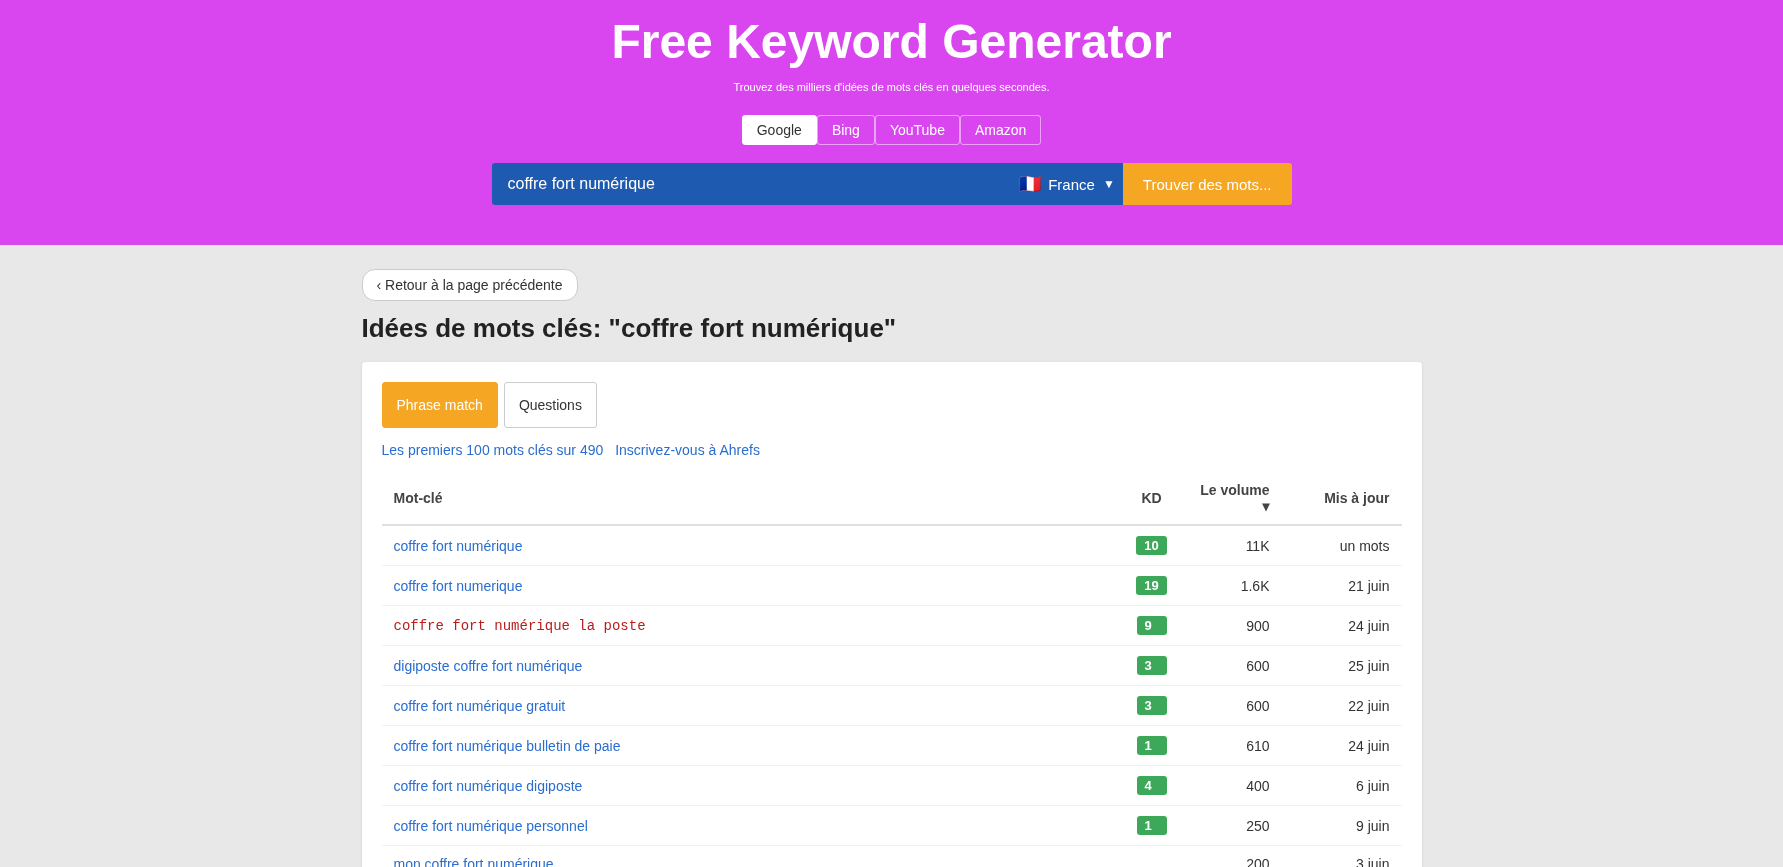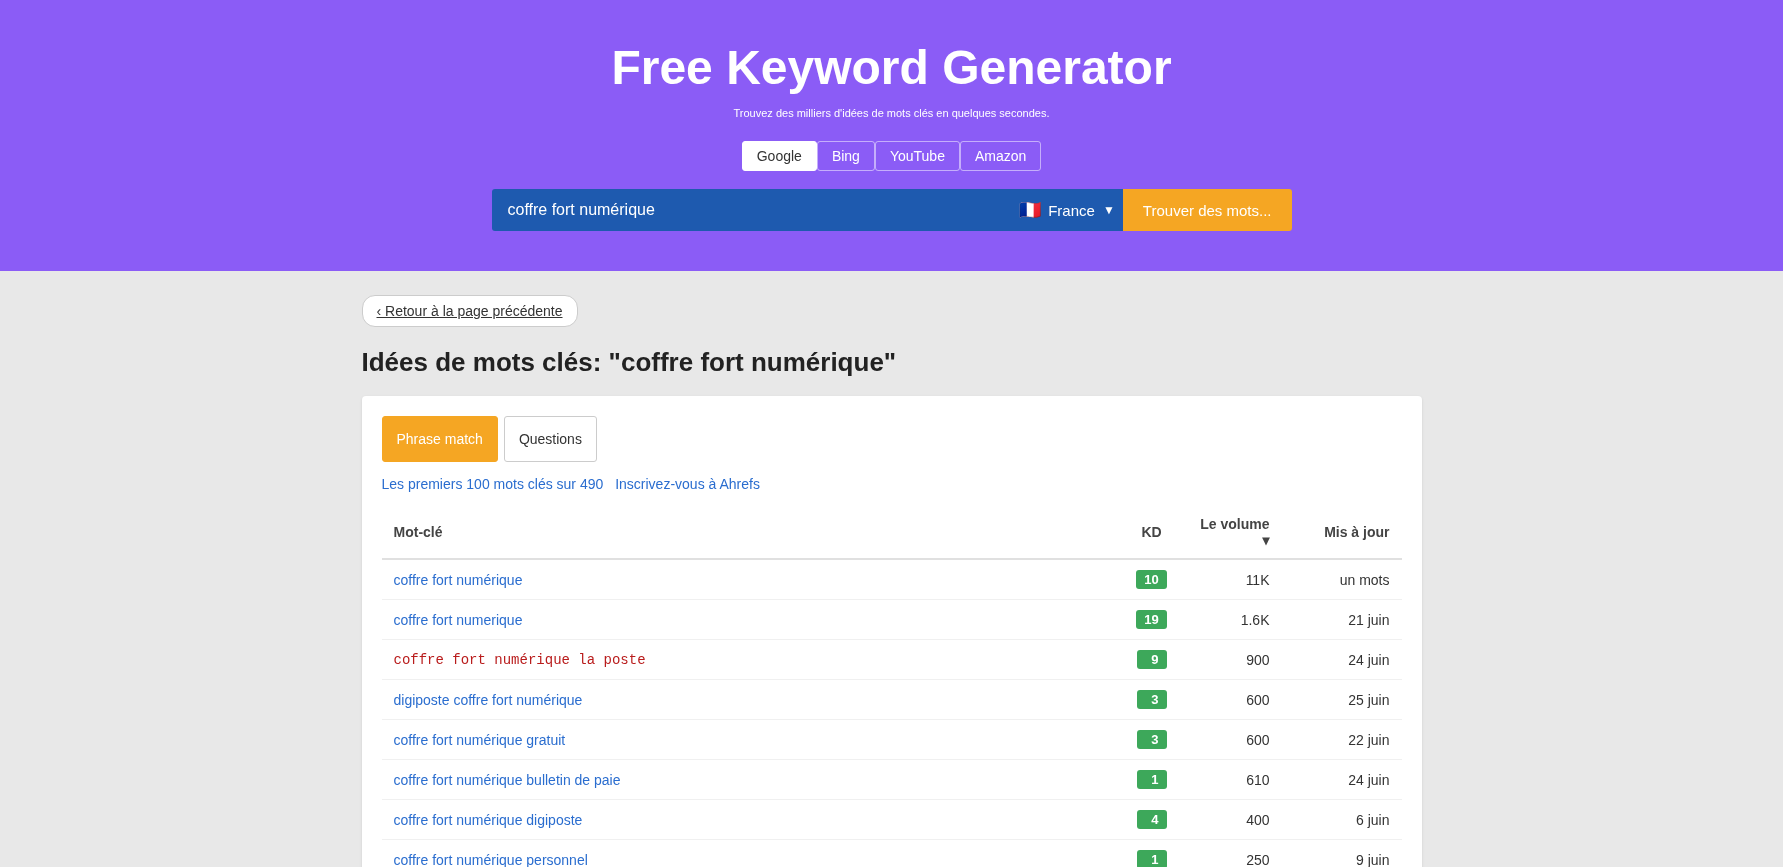--- a/index.html
+++ b/index.html
@@ -1,21 +1,21 @@
 <!DOCTYPE html>
 <html><head>
   <meta charset="utf-8">
   <style>
     * { box-sizing: border-box; margin: 0; padding: 0; }
     body { font-family: Arial, sans-serif; background: #e8e8e8; }
 
     
     .header {
-      background: #8b5cf6;
-      padding: 40px 0 40px 0;
+      background: #d946ef;
+      padding: 14px 0 40px 0;
       text-align: center;
       color: white;
     }
     .header h1 {
       font-size: 48px;
       font-weight: 900;
       margin-bottom: 12px;
     }
     .header p {
       font-size: 11px;
@@ -103,22 +103,21 @@
       display: inline-flex;
       align-items: center;
       gap: 6px;
       padding: 7px 14px;
       border: 1px solid #ccc;
       background: white;
       color: #333;
       border-radius: 13px;
       font-size: 14px;
       cursor: pointer;
-      margin-bottom: 20px;
-      text-decoration: underline;
+      margin-bottom: 12px;
     }
     .page-title {
       font-size: 26px;
       font-weight: 700;
       color: #222;
       margin-bottom: 18px;
     }
 
     
     .card {
@@ -191,21 +190,21 @@
     tbody td.date-cell { text-align: right; color: #333; }
 
     .kd-badge {
       display: inline-block;
       padding: 2px 8px;
       border-radius: 3px;
       color: white;
       font-size: 13px;
       font-weight: bold;
       min-width: 30px;
-      text-align: right;
+      text-align: left;
     }
     .kd-green { background: #3da85a; }
   </style>
 </head>
 <body>
 
 <div class="header">
   <h1>Free Keyword Generator</h1>
   <p>Trouvez des milliers d'idées de mots clés en quelques secondes.</p>
 

